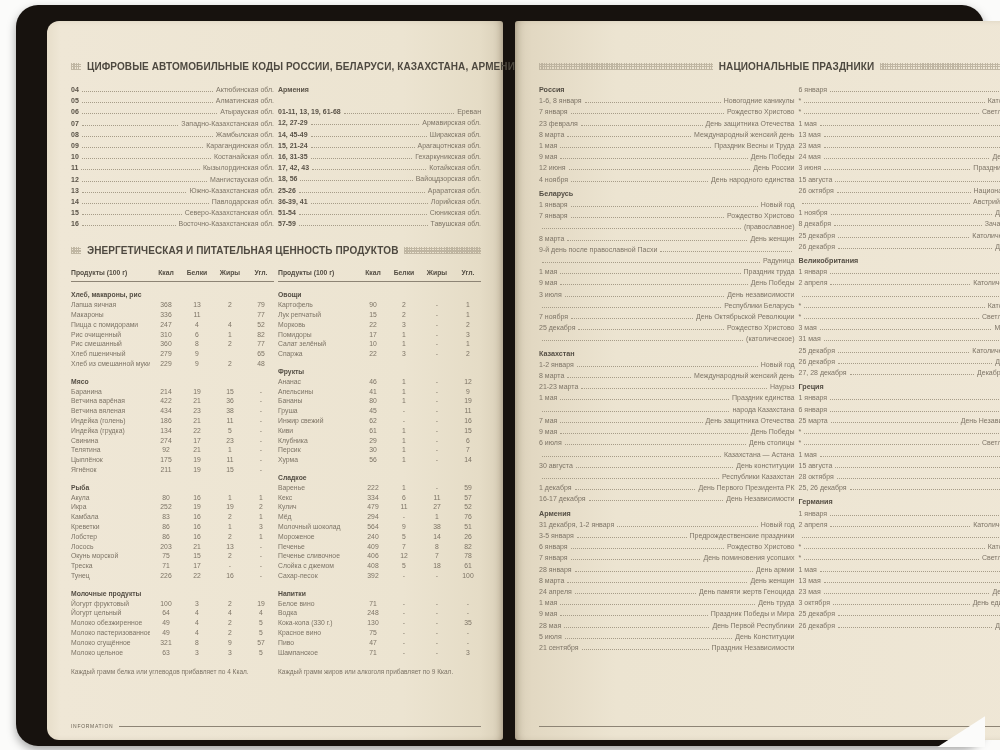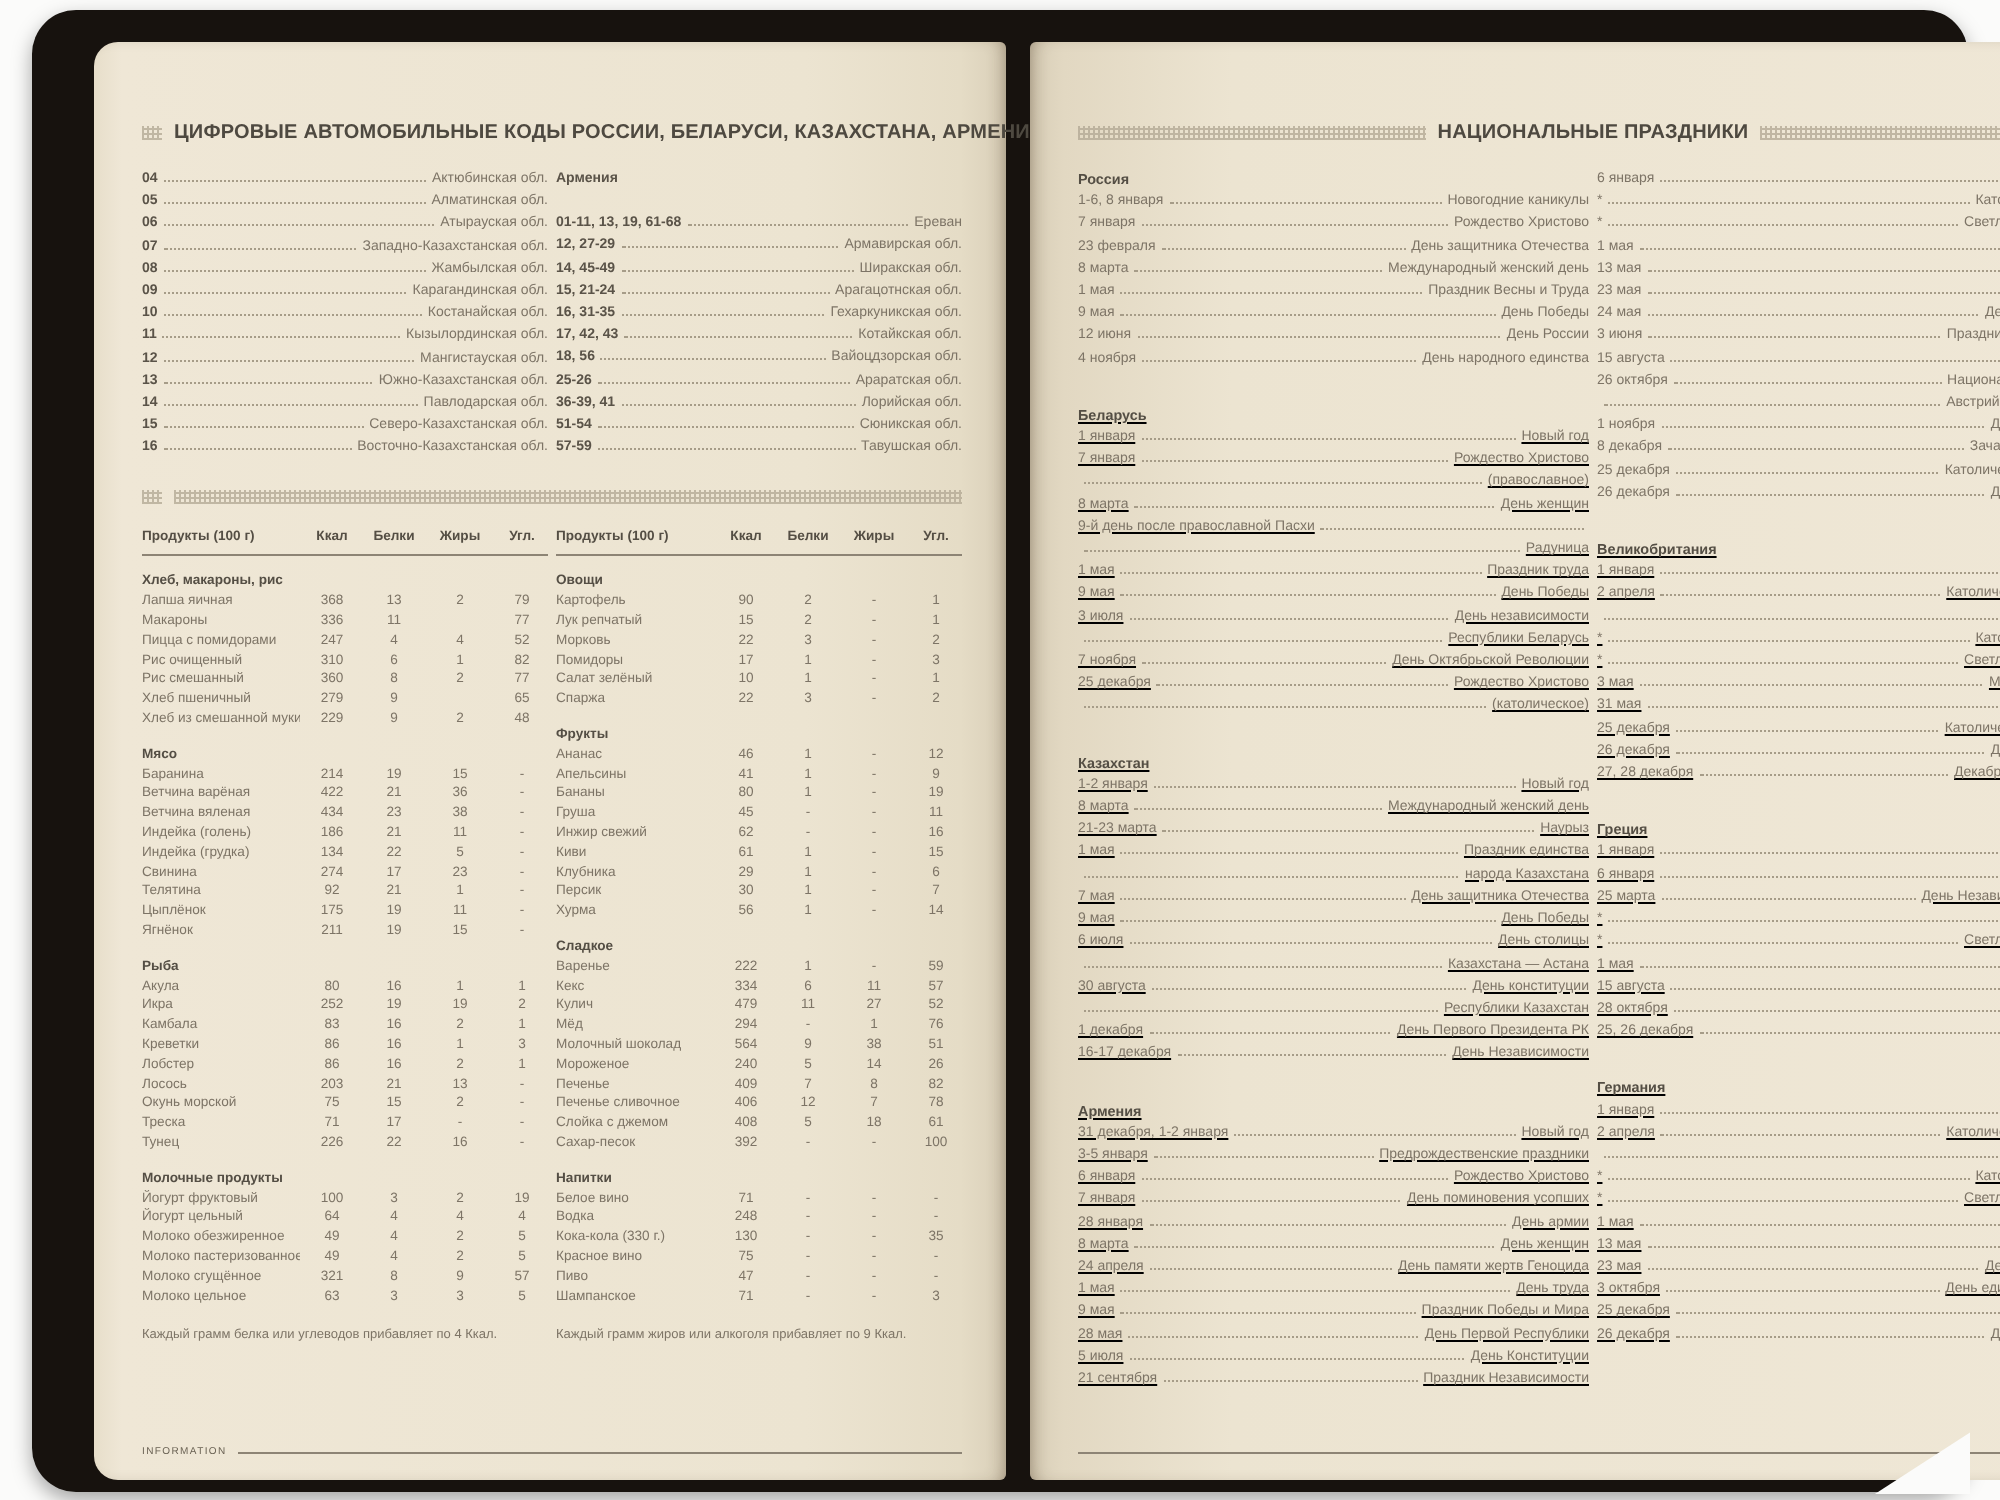--- a/index.html
+++ b/index.html
@@ -63,21 +63,21 @@
   .ngrid .num { text-align:center; }
   .ngrid .pname { white-space:nowrap; overflow:hidden; }
   .nhead { font-weight:bold; color:#544e44; border-bottom:1px solid #8d8475; padding-bottom:4px; }
   .ngroup { margin-top:8px; }
   .ngroup-name { font-weight:bold; color:#544e44; font-size:6.8px; line-height:9.8px; }
   .nnote { font-size:6.5px; color:#7d7466; margin-top:11px; }
 
   
   .holi .lrow { line-height:11.2px; }
   .country { font-weight:bold; color:#544e44; font-size:7.2px; line-height:11.2px; }
-  .cblock + .cblock { margin-top:17px;text-decoration:underline; }
+  .cblock + .cblock { margin-top:3px; }
 
   
   .page-footer { position:absolute; bottom:11px; left:24px; right:22px;
                  display:flex; align-items:center; gap:6px; }
   .pf-text { font-size:5px; letter-spacing:.7px; color:#6a6254; }
   .pf-line { flex:1; border-top:1px solid #8d8475; }
 </style>
 </head>
 <body>
 
@@ -214,20 +214,21 @@
             <div class="lrow">
               <span class="l bold">57-59</span>
               <span class="dots"></span>
               <span class="r">Тавушская обл.</span>
             </div>
           </div>
       </div>
 
       <div class="sec-title nutrition-title-row">
         <span class="stripe stripe-sm"></span>
+        <h1>ЭНЕРГЕТИЧЕСКАЯ И ПИТАТЕЛЬНАЯ ЦЕННОСТЬ ПРОДУКТОВ</h1>
         <span class="stripe stripe-fill"></span>
       </div>
 
       <div class="two-col">
         <div class="col" id="nutri-col1">
             <div class="ngrid nhead">
               <span class="pname">Продукты (100 г)</span>
               <span class="num">Ккал</span>
               <span class="num">Белки</span>
               <span class="num">Жиры</span>

